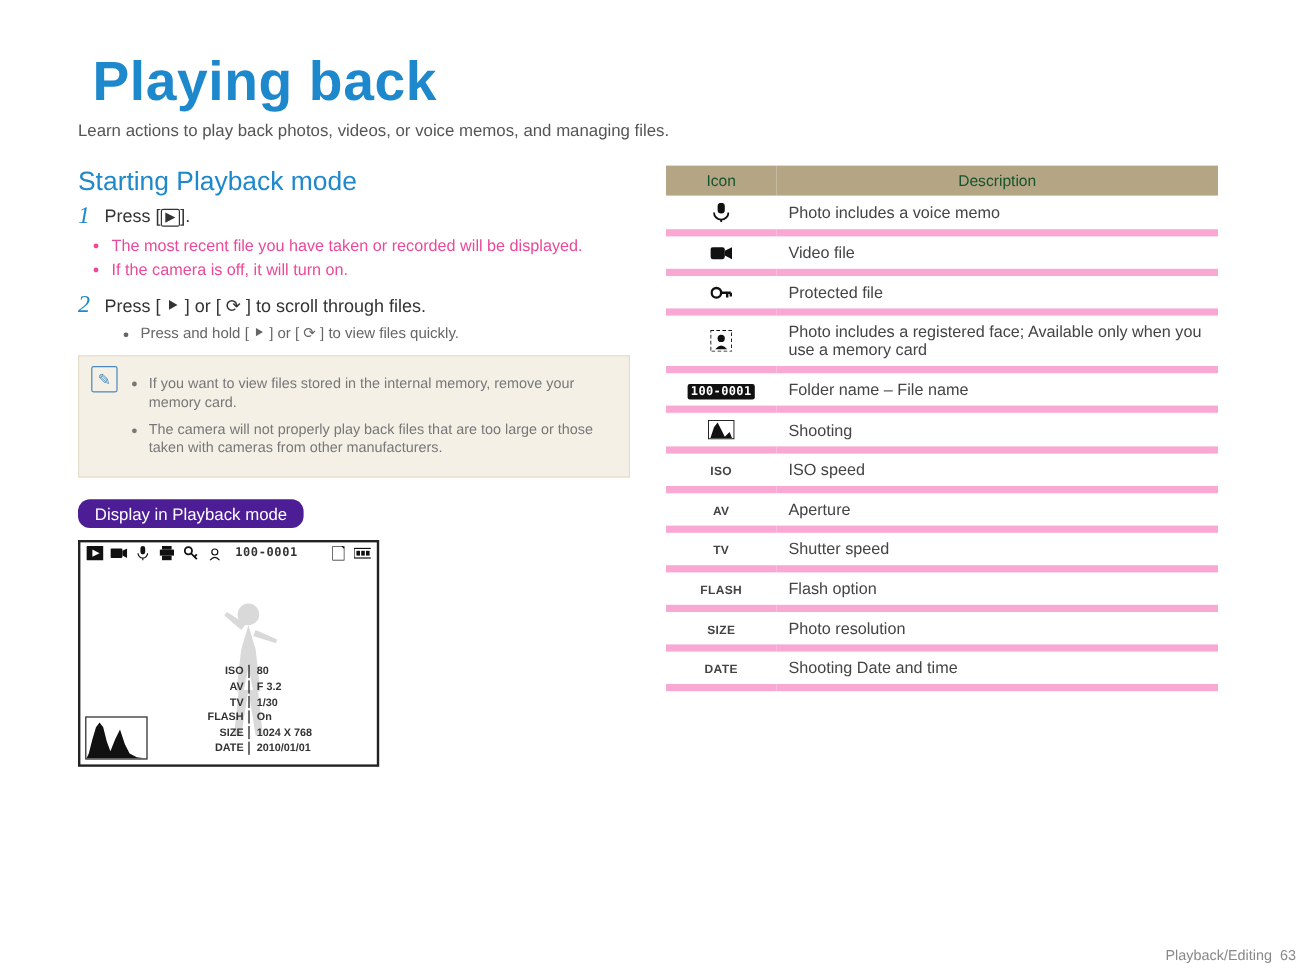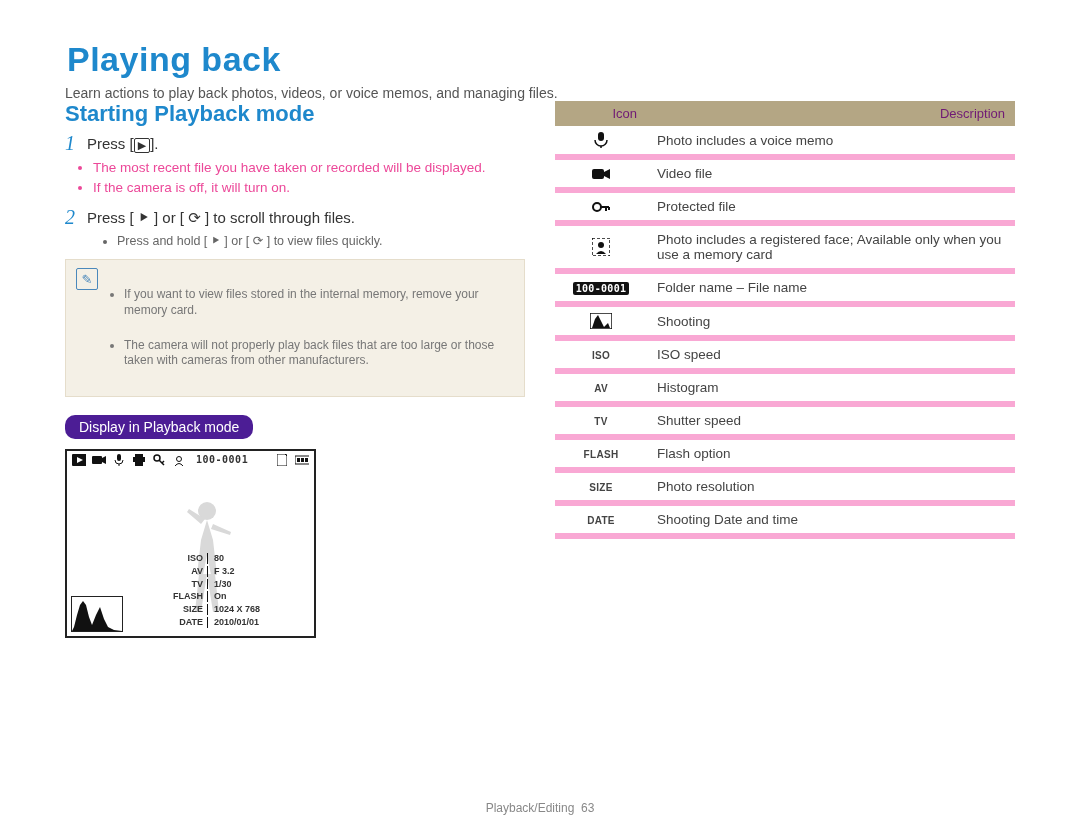--- a/index.html
+++ b/index.html
@@ -11,39 +11,40 @@
   }
   .page {
     width:1080px;
     height:815px;
     padding:40px 65px 20px 65px;
     box-sizing:border-box;
     position:relative;
   }
   h1.title {
     color:#1e88cc;
-    font-size:34px;
+    font-size:46px;
     font-weight:700;
-    margin:0 0 6px 2px;
+    margin:0 0 6px 12px;
     letter-spacing:0.5px;
   }
   .subtitle {
     font-size:14px;
     color:#555;
+    margin-bottom:22px;
   }
   .columns {
     display:flex;
     gap:30px;
   }
   .col-left { width:50%; }
   .col-right { width:50%; }
   h2.section {
     color:#1e88cc;
     font-size:22px;
-    font-weight:700;
+    font-weight:400;
     margin:0 0 5px 0;
   }
   .section-desc {
     font-size:14px;
     color:#444;
     line-height:1.35;
     margin-bottom:14px;
   }
   .step {
     display:flex;
@@ -75,21 +76,21 @@
     width:20px; height:20px;
     border:1.5px solid #4a88bb;
     color:#4a88bb;
     font-size:13px;
     display:flex; align-items:center; justify-content:center;
     margin-right:10px;
     flex-shrink:0;
     border-radius:2px;
   }
   .note-box ul { margin:0; padding-left:16px; }
-  .note-box li { margin:19px 0; line-height:1.3; list-style-type:disc;}
+  .note-box li { margin:7px 0; line-height:1.3; list-style-type:disc;}
   .pill {
     display:inline-block;
     background:#4c1d95;
     color:#fff;
     border-radius:10px;
     padding:4px 14px;
     font-size:14px;
     margin-bottom:10px;
   }
   
@@ -132,44 +133,44 @@
     width:60px;
   }
   
   table.icon-table {
     width:100%;
     border-collapse:collapse;
     font-size:13.5px;
   }
   table.icon-table thead th {
     background:#b4a684;
-    color:#701a75;
-    text-align:right;
+    color:#14532d;
+    text-align:center;
     font-weight:400;
     padding:5px 10px;
     font-size:13px;
   }
   table.icon-table thead th:first-child { width:72px; }
   table.icon-table tbody td {
     border-bottom:6px solid #f9a8d4;
     padding:6px 10px;
     vertical-align:middle;
     color:#444;
   }
   table.icon-table tbody td.icon-cell {
     text-align:center;
     font-weight:bold;
     font-size:12px;
   }
   .small-label { font-size:10px; font-weight:bold; letter-spacing:0.3px;}
   .footer {
     position:absolute;
-    bottom:0;
+    bottom:12px;
     left:0; right:0;
-    text-align:center;
+    text-align:right;
     font-size:12px;
     color:#888;
   }
   .inline-icon {
     display:inline-block;
     border:1.2px solid #333;
     padding:0 3px;
     font-size:11px;
     line-height:13px;
     vertical-align:middle;
@@ -391,21 +392,21 @@
                 </svg>
             </td>
             <td>Shooting</td>
           </tr>
           <tr>
             <td class="icon-cell"><span class="small-label">ISO</span></td>
             <td>ISO speed</td>
           </tr>
           <tr>
             <td class="icon-cell"><span class="small-label">AV</span></td>
-            <td>Histogram</td>
+            <td>Aperture</td>
           </tr>
           <tr>
             <td class="icon-cell"><span class="small-label">TV</span></td>
             <td>Shutter speed</td>
           </tr>
           <tr>
             <td class="icon-cell"><span class="small-label">FLASH</span></td>
             <td>Flash option</td>
           </tr>
           <tr>

